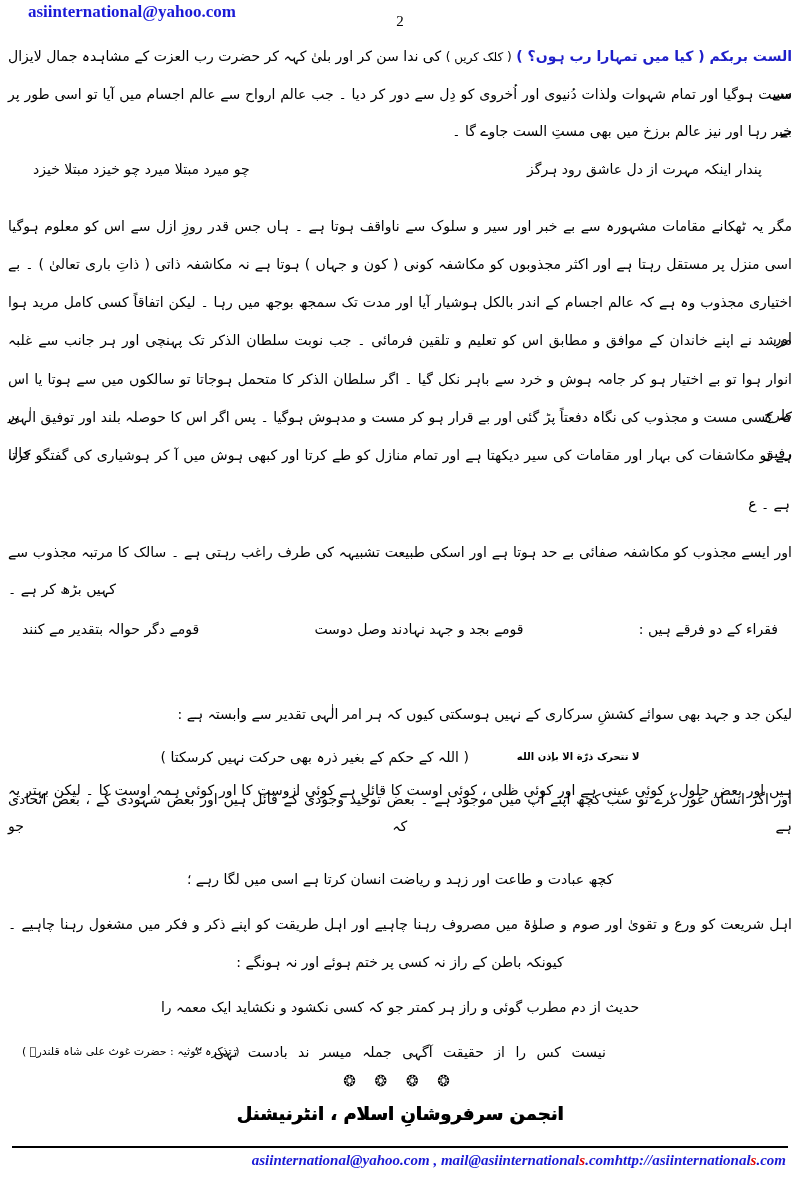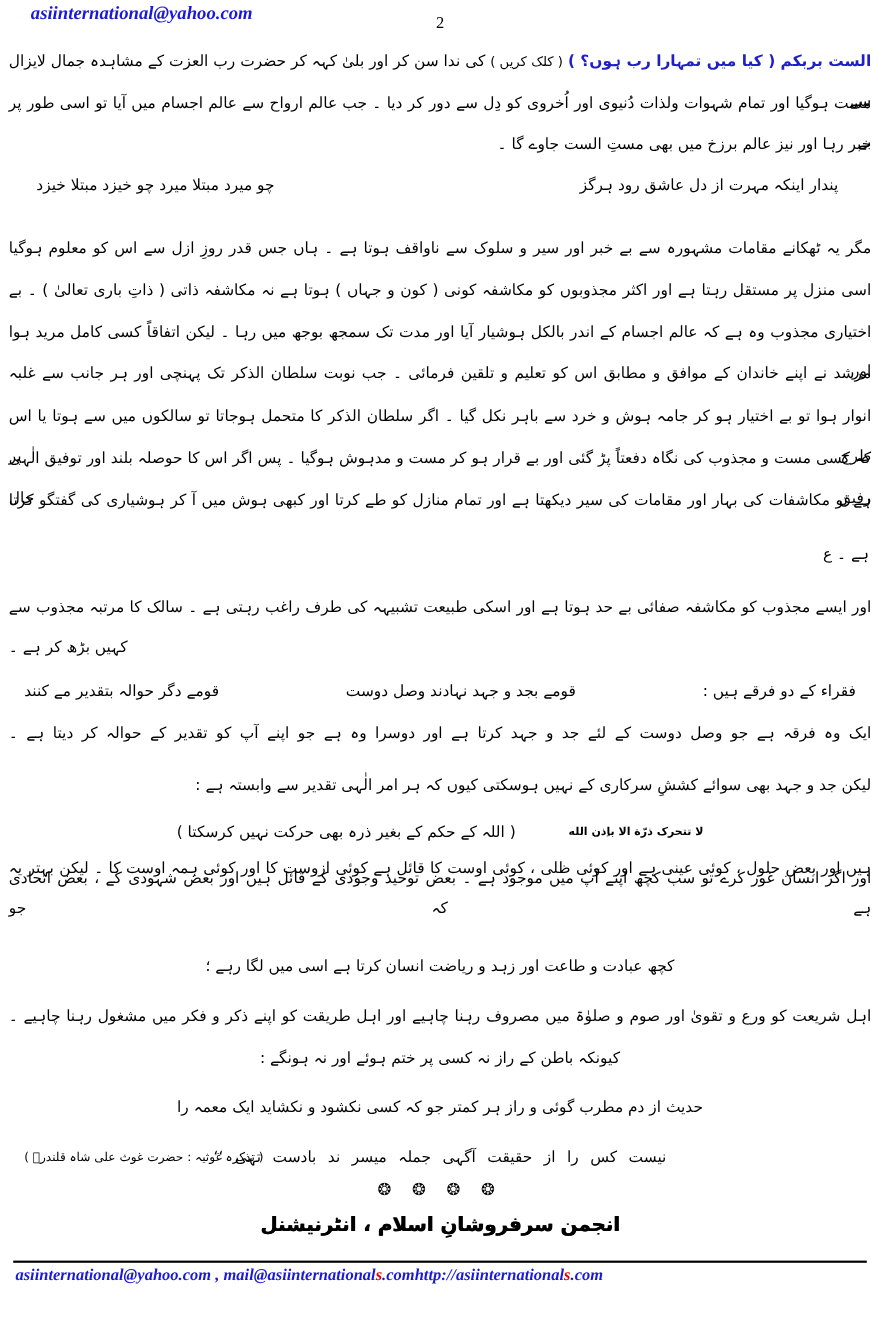--- a/index.html
+++ b/index.html
@@ -3,21 +3,21 @@
 <meta charset="utf-8">
 <style>
   html,body{margin:0;padding:0;background:#e8e8e8;}
   .page{
     position:relative;width:800px;height:1200px;margin:0 auto;background:#ffffff;
     font-family:"DejaVu Sans",sans-serif;color:#000;overflow:hidden;
   }
   
   .hdr-email{
     position:absolute;top:2px;left:28px;
-    font-family:"Liberation Serif",serif;font-style:italic;font-weight:bold;
+    font-family:"Liberation Serif",serif;font-weight:bold;
     font-size:17px;color:#1a1ad6;text-decoration:none;
   }
   .page-num{
     position:absolute;top:13px;left:0;right:0;text-align:center;
     font-family:"Liberation Serif",serif;font-size:15px;color:#000;
   }
   
   .ln{
     position:absolute;left:8px;right:8px;direction:rtl;
     font-size:14px;line-height:36px;color:#000;overflow:visible;
@@ -33,21 +33,21 @@
   .arq{display:flex;justify-content:center;gap:48px;}
   .arq .arabic{font-weight:bold;font-size:10px;}
   .dw .tail{position:absolute;right:2px;}
   .vcite .verse{word-spacing:6px;}
   .vcite .cite{position:absolute;left:14px;font-size:11px;line-height:36px;}
   .orn{letter-spacing:7px;font-size:15px;}
   .ttl{font-weight:bold;font-size:18px;text-shadow:0.6px 0 0 #000;}
   
   .foot-rule{position:absolute;top:1146px;left:12px;right:12px;border-top:2px solid #000;}
   .foot-row{
-    position:absolute;top:1152px;left:14px;right:14px;display:flex;justify-content:flex-start;
+    position:absolute;top:1152px;left:14px;right:14px;display:flex;justify-content:flex-end;
     font-family:"Liberation Serif",serif;font-style:italic;font-weight:bold;
     font-size:15px;color:#1a1ad6;
   }
   .foot-row a{color:#1a1ad6;text-decoration:none;}
   .red-s{color:#e00000;}
 </style>
 </head>
 <body>
 
 <div class="page">
@@ -82,21 +82,20 @@
 
   <div class="ln j" style="top:534px">اور ایسے مجذوب کو مکاشفہ صفائی بے حد ہوتا ہے اور اسکی طبیعت تشبیہہ کی طرف راغب رہتی ہے ۔ سالک کا مرتبہ مجذوب سے</div>
   <div class="ln l" style="top:571px">کہیں بڑھ کر ہے ۔</div>
 
   <div class="ln f3" style="top:611px">
     <span>فقراء کے دو فرقے ہیں :</span>
     <span>قومے بجد و جہد نہادند وصل دوست</span>
     <span>قومے دگر حوالہ بتقدیر مے کنند</span>
   </div>
 
-  <div class="ln j" style="top:649px">ایک وہ فرقہ ہے جو وصل دوست کے لئے جد و جہد کرتا ہے اور دوسرا وہ ہے جو اپنے آپ کو تقدیر کے حوالہ کر دیتا ہے ۔</div>
   <div class="ln r" style="top:696px">لیکن جد و جہد بھی سوائے کششِ سرکاری کے نہیں ہوسکتی کیوں کہ ہر امر الٰہی تقدیر سے وابستہ ہے :</div>
 
   <div class="ln arq" style="top:739px">
     <span class="arabic">لا تتحرک ذرّة الا باِذن الله</span>
     <span>( اللہ کے حکم کے بغیر ذرہ بھی حرکت نہیں کرسکتا )</span>
   </div>
 
   <div class="ln j" style="top:781px">اور اگر انسان غور کرے تو سب کچھ اپنے آپ میں موجود ہے ۔ بعض توحید وجودی کے قائل ہیں اور بعض شہودی کے ، بعض اتحادی</div>
   <div class="ln j" style="top:772px">ہیں اور بعض حلول ، کوئی عینی ہے اور کوئی ظلی ، کوئی اوست کا قائل ہے کوئی ازوست کا اور کوئی ہمہ اوست کا ۔ لیکن بہتر یہ ہے کہ جو</div>
   <div class="ln c" style="top:861px">کچھ عبادت و طاعت اور زہد و ریاضت انسان کرتا ہے اسی میں لگا رہے ؛</div>

